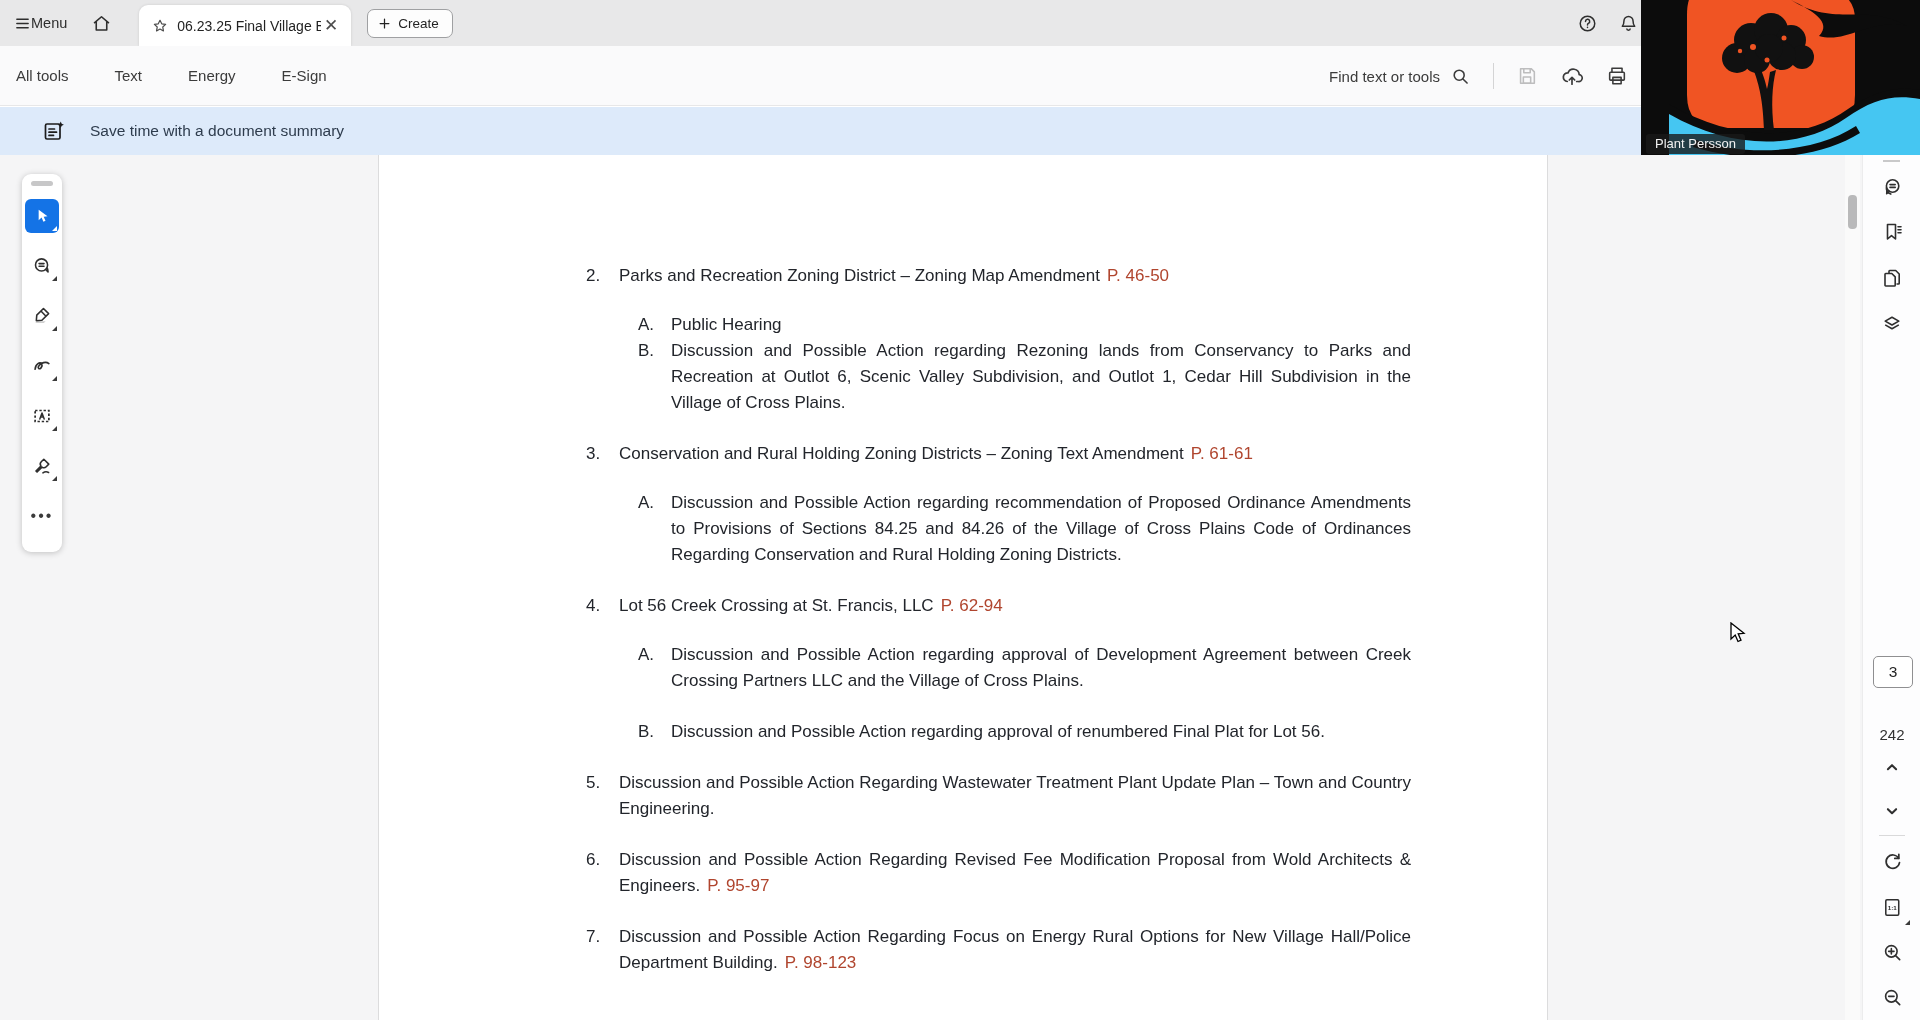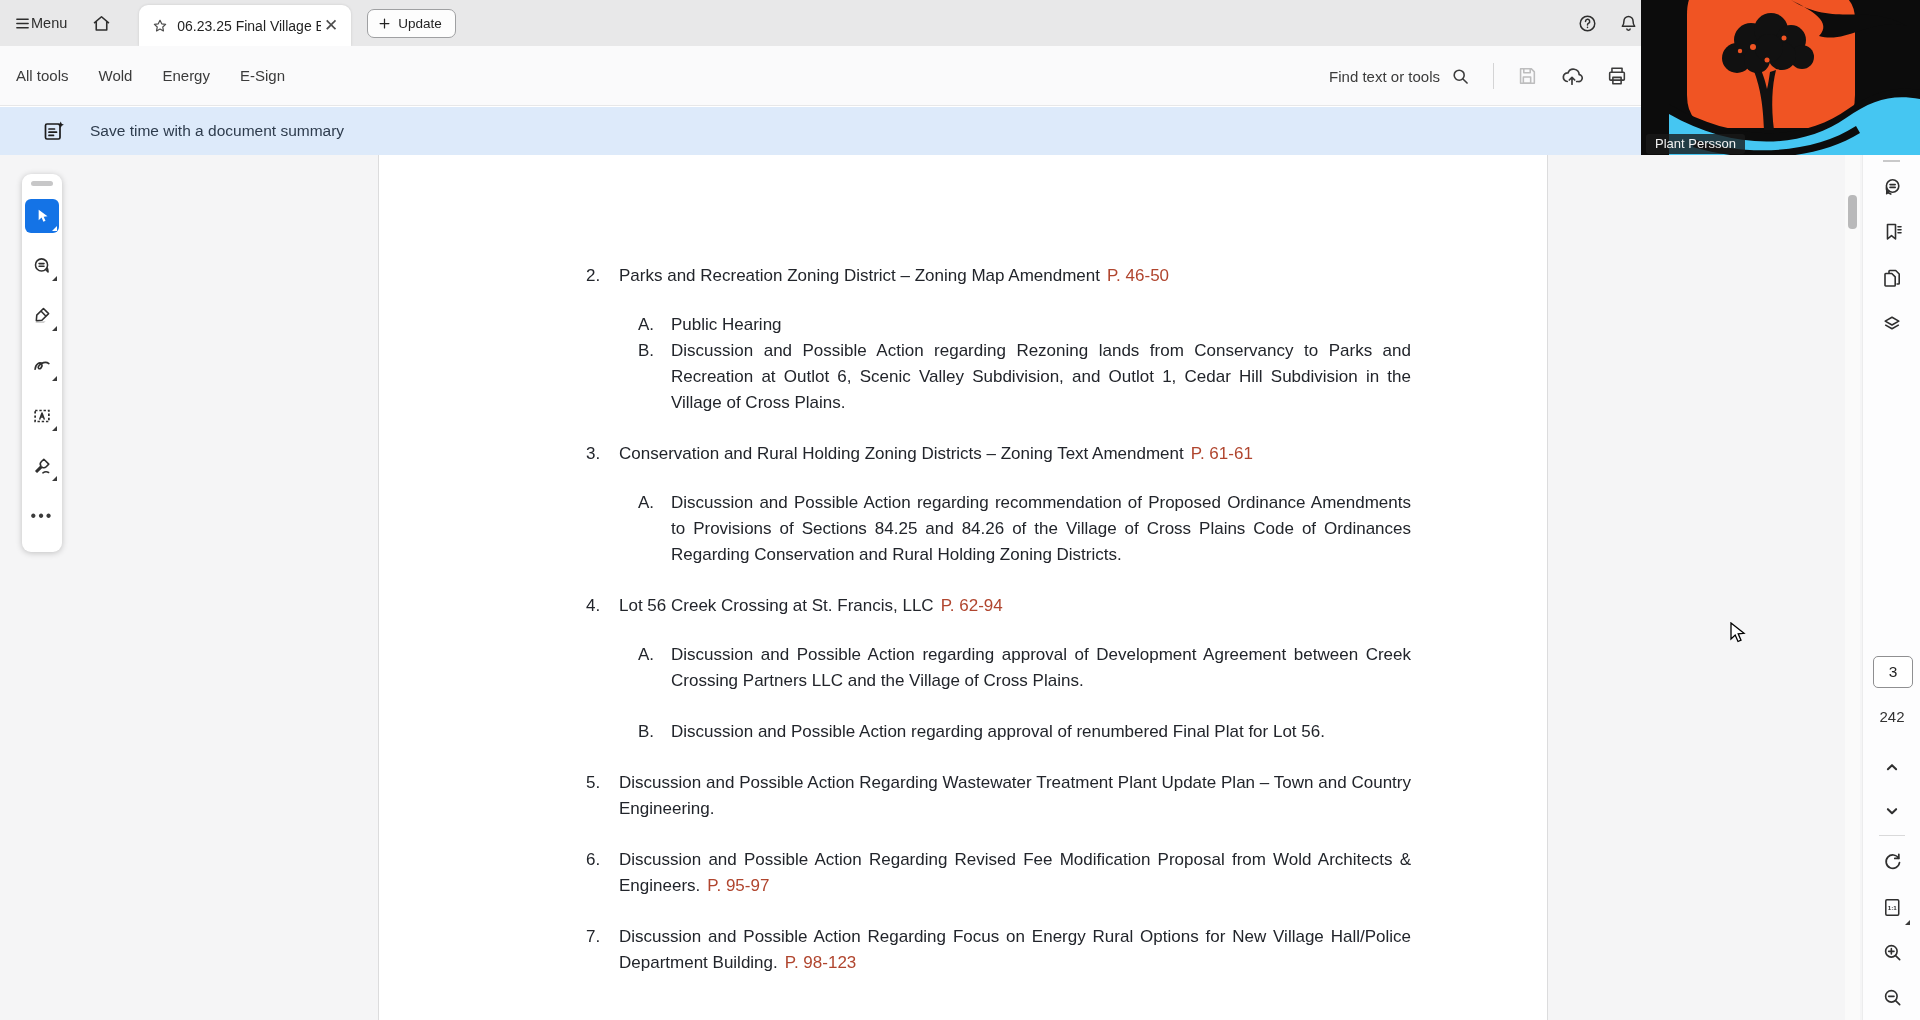--- a/index.html
+++ b/index.html
@@ -20,21 +20,21 @@
   .tab-close { font-size:17px; color:#4c4c4c; cursor:pointer; padding:0 3px; line-height:1; }
   .create-btn { margin-left:16px; height:29px; padding:0 13px 0 9px; border:1px solid #9fa0a2;
                 border-radius:7px; background:#fdfdfd; display:flex; align-items:center; gap:6px;
                 font-size:13.5px; color:#232323; cursor:pointer; }
   .top-right-icons { position:absolute; right:281px; top:0; height:46px; display:flex; align-items:center; gap:20px; }
   .icon-btn { display:flex; align-items:center; justify-content:center; cursor:pointer; }
 
   
   .toolbar { position:absolute; left:0; top:46px; width:1920px; height:60px; background:#fafafb;
              border-bottom:1px solid #e7e7e8; display:flex; align-items:center; }
-  .tb-left { display:flex; align-items:center; gap:30px; padding-left:16px; }
+  .tb-left { display:flex; align-items:center; gap:46px; padding-left:16px; }
   .tb-item { font-size:15px; color:#3b3b3b; cursor:pointer; white-space:nowrap; }
   .tb-right { position:absolute; right:292px; top:0; height:60px; display:flex; align-items:center; gap:22px; }
   .find-box { display:flex; align-items:center; gap:10px; cursor:pointer; }
   .find-label { font-size:15px; color:#3b3b3b; }
   .tb-divider { width:1px; height:26px; background:#d4d4d5; }
 
   
   .banner { position:absolute; left:0; top:107px; width:1920px; height:48px; background:#ddeafa;
             display:flex; align-items:center; padding-left:42px; gap:24px; }
   .banner-text { font-size:15.5px; color:#2e3c4d; }
@@ -76,21 +76,21 @@
 
   
   .right-rail { position:absolute; left:1862px; top:155px; width:58px; height:865px; background:#fdfdfe;
                 border-left:1px solid #ececed; }
   .rail-dash { position:absolute; left:20px; top:5px; width:17px; height:2px; background:#c9c9ca; }
   .rtool { position:absolute; left:9px; width:40px; height:40px; display:flex; align-items:center;
            justify-content:center; cursor:pointer; }
   .pager-input { position:absolute; left:10px; top:501px; width:40px; height:32px; border:1px solid #8f8f91;
                  border-radius:5px; background:#fff; text-align:center; font-size:15.5px; color:#232323;
                  font-family:"Liberation Sans", sans-serif; }
-  .pager-total { position:absolute; left:0; top:553px; width:58px; text-align:center; font-size:15px; color:#323232; }
+  .pager-total { position:absolute; left:0; top:571px; width:58px; text-align:center; font-size:15px; color:#323232; }
   .rail-divider { position:absolute; left:16px; top:680px; width:26px; height:1px; background:#d9d9da; }
 
   
   .video-tile { position:absolute; left:1641px; top:0; width:279px; height:155px; background:#0c0c0c; z-index:40; }
   .video-name { position:absolute; left:5px; bottom:1px; background:rgba(25,25,25,.8); color:#f2f2f2;
                 font-size:13px; padding:2px 9px 3px; border-radius:3px; }
 
   
   .cursor { position:absolute; left:1728px; top:622px; z-index:60; pointer-events:none; }
 
@@ -117,21 +117,21 @@
       <svg class="ic" width="18" height="18" viewBox="0 0 24 24" fill="none" stroke="#4c4c4c" stroke-width="1.6" stroke-linejoin="round">
           <path d="M12 4.4l2.3 4.7 5.2.7-3.8 3.6.9 5.2-4.6-2.5-4.6 2.5.9-5.2-3.8-3.6 5.2-.7z"></path>
         </svg>
       <span class="tab-title">06.23.25 Final Village Bo...</span>
       <span class="tab-close">✕</span>
     </div>
     <button class="create-btn">
       <svg class="ic" width="15" height="15" viewBox="0 0 24 24" fill="none" stroke="#232323" stroke-width="2" stroke-linecap="round">
           <path d="M12 5v14M5 12h14"></path>
         </svg>
-      <span>Update</span>
+      <span>Create</span>
     </button>
     <div class="top-right-icons">
       <div class="icon-btn">
         <svg class="ic" width="21" height="21" viewBox="0 0 24 24" fill="none" stroke="#2e2e2e" stroke-width="1.7" stroke-linecap="round">
             <circle cx="12" cy="12" r="8.3"></circle>
             <path d="M9.7 9.6a2.4 2.4 0 1 1 3.3 2.2c-.8.35-1 .9-1 1.8"></path>
             <path d="M12 16.4v.2"></path>
           </svg>
       </div>
       <div class="icon-btn">
@@ -139,21 +139,21 @@
             <path d="M12 4a5.2 5.2 0 0 1 5.2 5.2c0 4 .9 5 1.9 5.9H4.9c1-.9 1.9-1.9 1.9-5.9A5.2 5.2 0 0 1 12 4z"></path>
             <path d="M10 17.6a2 2 0 0 0 4 0"></path>
           </svg>
       </div>
     </div>
   </header>
 
   <div class="toolbar">
     <div class="tb-left">
       <span class="tb-item">All tools</span>
-      <span class="tb-item">Wold</span>
+      <span class="tb-item">Text</span>
       <span class="tb-item">Energy</span>
       <span class="tb-item">E-Sign</span>
     </div>
     <div class="tb-right">
       <div class="find-box">
         <span class="find-label">Find text or tools</span>
         <svg class="ic" width="21" height="21" viewBox="0 0 24 24" fill="none" stroke="#3b3b3b" stroke-width="1.8" stroke-linecap="round">
             <circle cx="10.5" cy="10.5" r="5.7"></circle>
             <path d="M14.8 14.8 19.5 19.5"></path>
           </svg>

